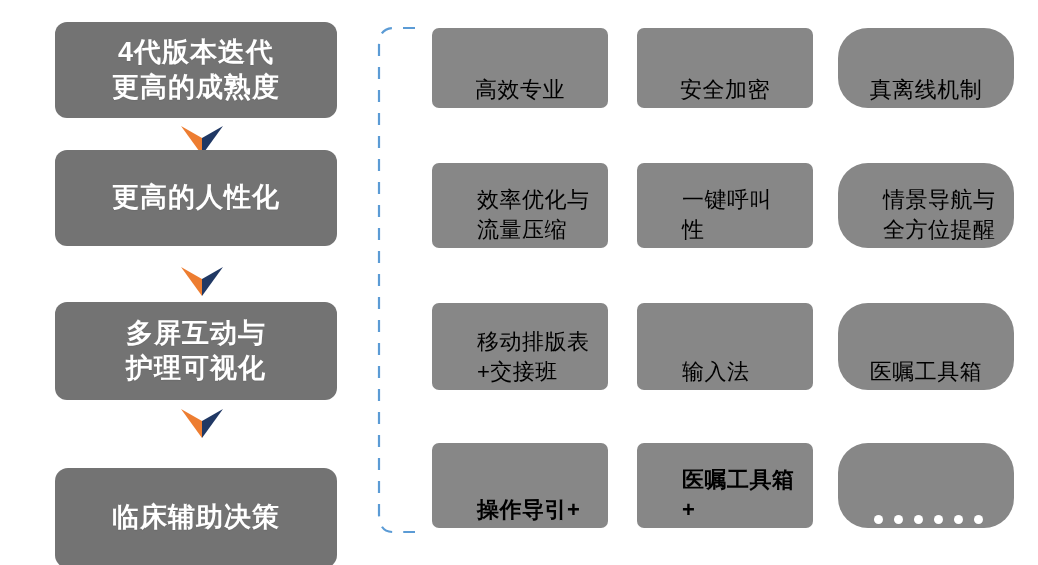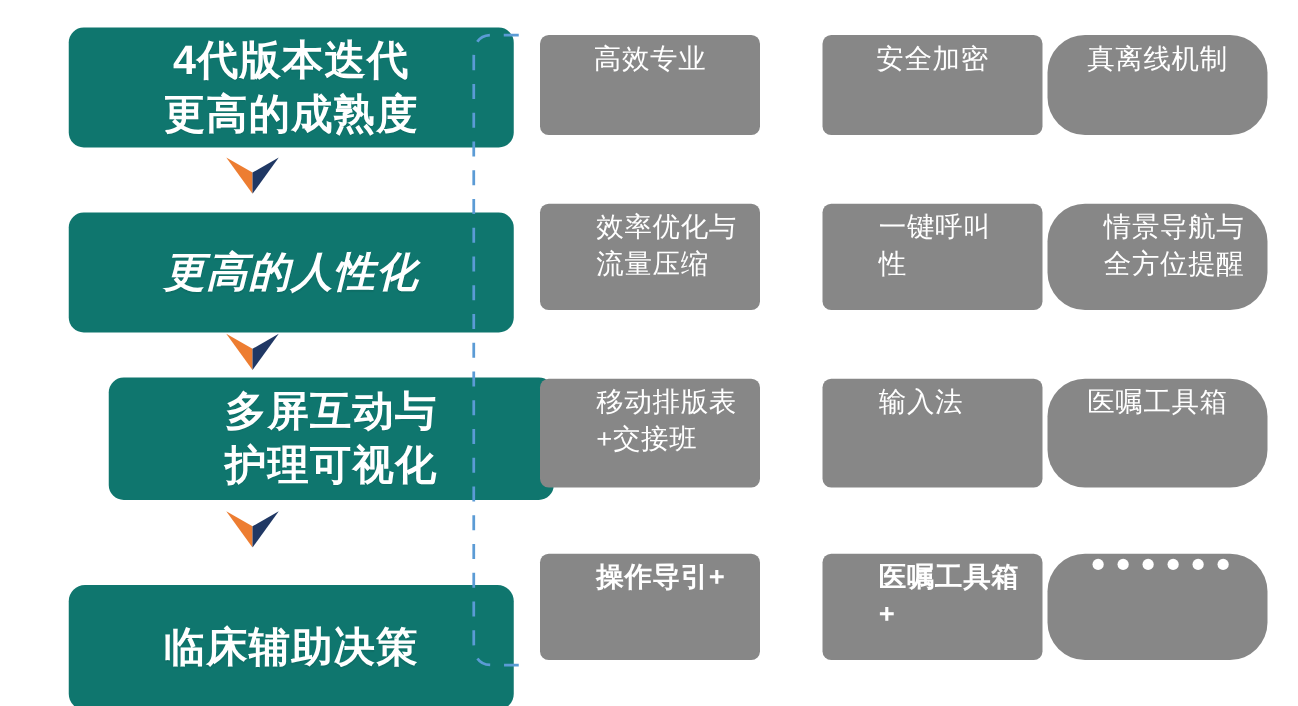--- a/index.html
+++ b/index.html
@@ -16,41 +16,41 @@
     width: 1038px;
     height: 565px;
     background: #ffffff;
     overflow: hidden;
   }
 
   
   .flow-box {
     position: absolute;
     left: 55px;
-    width: 356px;
-    background: #0f766e;
+    width: 282px;
+    background: #737373;
     border-radius: 12px;
     color: #ffffff;
     display: flex;
     align-items: center;
     justify-content: center;
     text-align: center;
-    font-size: 33px;
+    font-size: 27px;
     font-weight: 700;
     line-height: 1.30;
     letter-spacing: 1px;
     box-sizing: border-box;
     padding: 4px 10px;
     text-shadow: 0 1px 1px rgba(0,0,0,0.07);
   }
   .flow-box .line { display: block; }
 
   #flow-0 { top: 22px;  height: 96px; }
-  #flow-1 { top: 170px; height: 96px; font-style: italic; }
-  #flow-2 { top: 302px; height: 98px; margin-left: 32px; }
+  #flow-1 { top: 150px; height: 96px; }
+  #flow-2 { top: 302px; height: 98px; }
   #flow-3 { top: 468px; height: 100px; border-radius: 13px; }
 
   
   .chevron {
     position: absolute;
     left: 180px;
     width: 44px;
     height: 30px;
   }
   #chevron-0 { top: 125px; }
@@ -65,36 +65,36 @@
     width: 48px;
     height: 512px;
     pointer-events: none;
   }
 
   
   .feature-box {
     position: absolute;
     background: #878787;
     border-radius: 7px;
-    color: #ffffff;
+    color: #000000;
     box-sizing: border-box;
     display: flex;
-    align-items: flex-start;
+    align-items: flex-end;
     font-size: 22px;
     font-weight: 400;
     line-height: 1.34;
     letter-spacing: 0.5px;
     padding: 4px 16px;
   }
   .feature-box.center { justify-content: center; text-align: center; }
   .feature-box.left   { justify-content: flex-start; text-align: left; padding-left: 45px; }
   .feature-box .line  { display: block; }
 
   .col-0 { left: 432px; width: 176px; }
-  .col-1 { left: 658px; width: 176px; }
+  .col-1 { left: 637px; width: 176px; }
   .col-2 { left: 838px; width: 176px; border-radius: 30px; }
 
   .row-0 { top: 28px;  height: 80px; }
   .row-1 { top: 163px; height: 85px; }
   .row-2 { top: 303px; height: 87px; }
   .row-3 { top: 443px; height: 85px; font-weight: bold; }
 
   
   .dots-wrap {
     display: flex;

